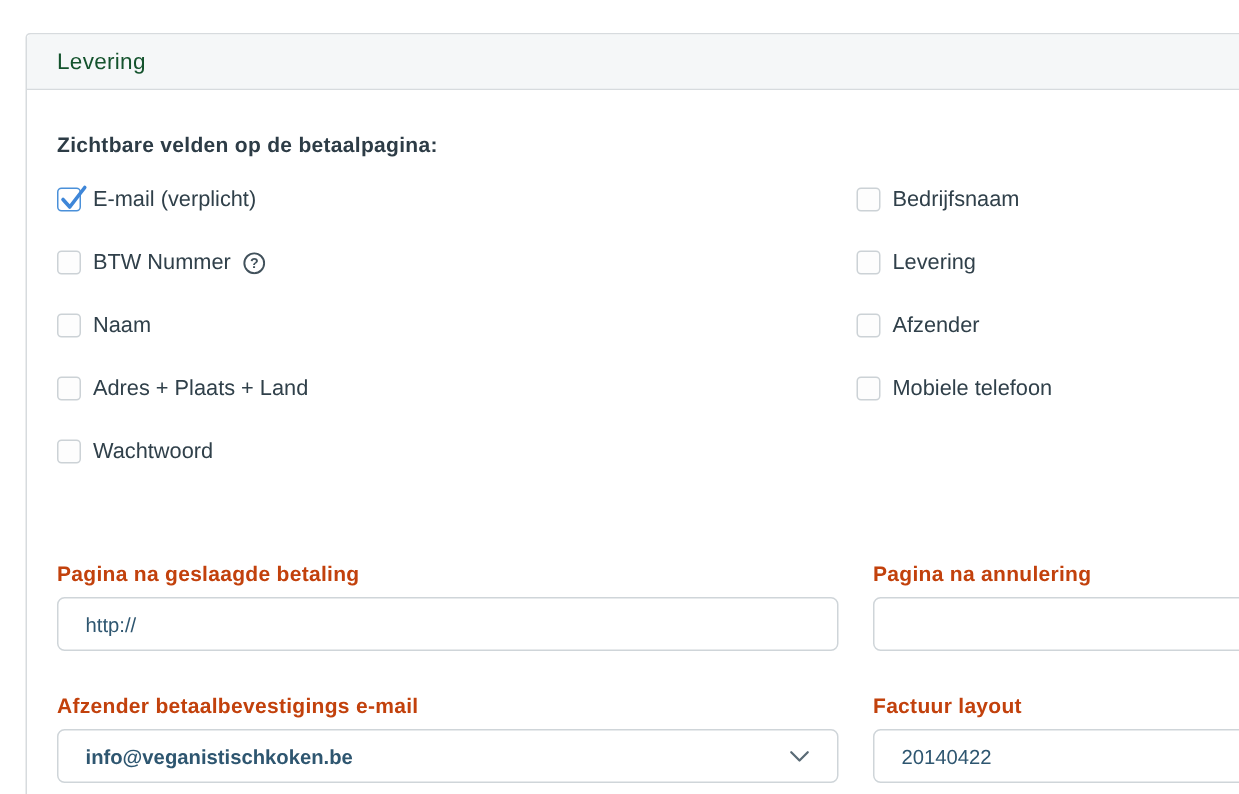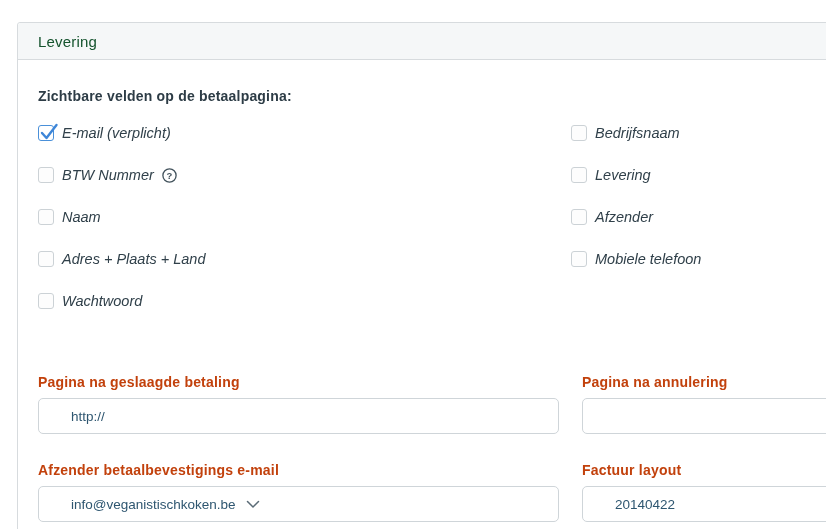--- a/index.html
+++ b/index.html
@@ -24,38 +24,38 @@
 
   .cb-grid { display:grid; grid-template-columns:533px auto; }
   .cb-row { display:flex; align-items:center; height:18px; margin-bottom:24px; }
   .cb-box {
     position:relative; width:16px; height:16px; flex:0 0 16px;
     background:#fdfdfd; border:1px solid #ccd2d6; border-radius:3px;
     margin-right:8px; cursor:pointer;
   }
   .cb-box.checked { border-color:#4a90d9; background:#ffffff; }
   .cb-box.checked svg { position:absolute; left:1px; top:-5px; overflow:visible; }
-  .cb-label { font-size:14.5px; color:#30404a; line-height:18px; cursor:pointer;font-style:italic; }
+  .cb-label { font-size:14.5px; color:#30404a; line-height:18px; cursor:pointer; }
   .help-icon { margin-left:8px; display:inline-flex; cursor:pointer; }
 
   .form-grid { display:grid; grid-template-columns:521px 420px; column-gap:23px; }
   .form-grid.second { margin-top:28px; }
   .field-label {
     font-size:14px; font-weight:bold; color:#c2410c; margin-bottom:8px;
     letter-spacing:.2px; height:16px;
   }
   .text-input, .select-input {
     width:100%; height:36px; background:#ffffff;
     border:1px solid #cfd5d9; border-radius:5px;
-    padding:0 32px; font-size:13.5px; color:#2e5670;
+    padding:0 18px; font-size:13.5px; color:#2e5670;
     font-family:"Liberation Sans", sans-serif; outline:none;
     display:flex; align-items:center;
   }
   input.text-input { display:block; line-height:34px; }
-  .select-input { position:relative; cursor:pointer; }
+  .select-input { position:relative; justify-content:space-between; cursor:pointer;font-weight:bold; }
   .chevron { display:inline-flex; margin-left:10px; }
   .spacer-after-cb { height:40px; }
 </style>
 </head>
 <body>
 
 <div class="panel">
   <div class="panel-header">
     <span class="panel-title">Levering</span>
   </div>

